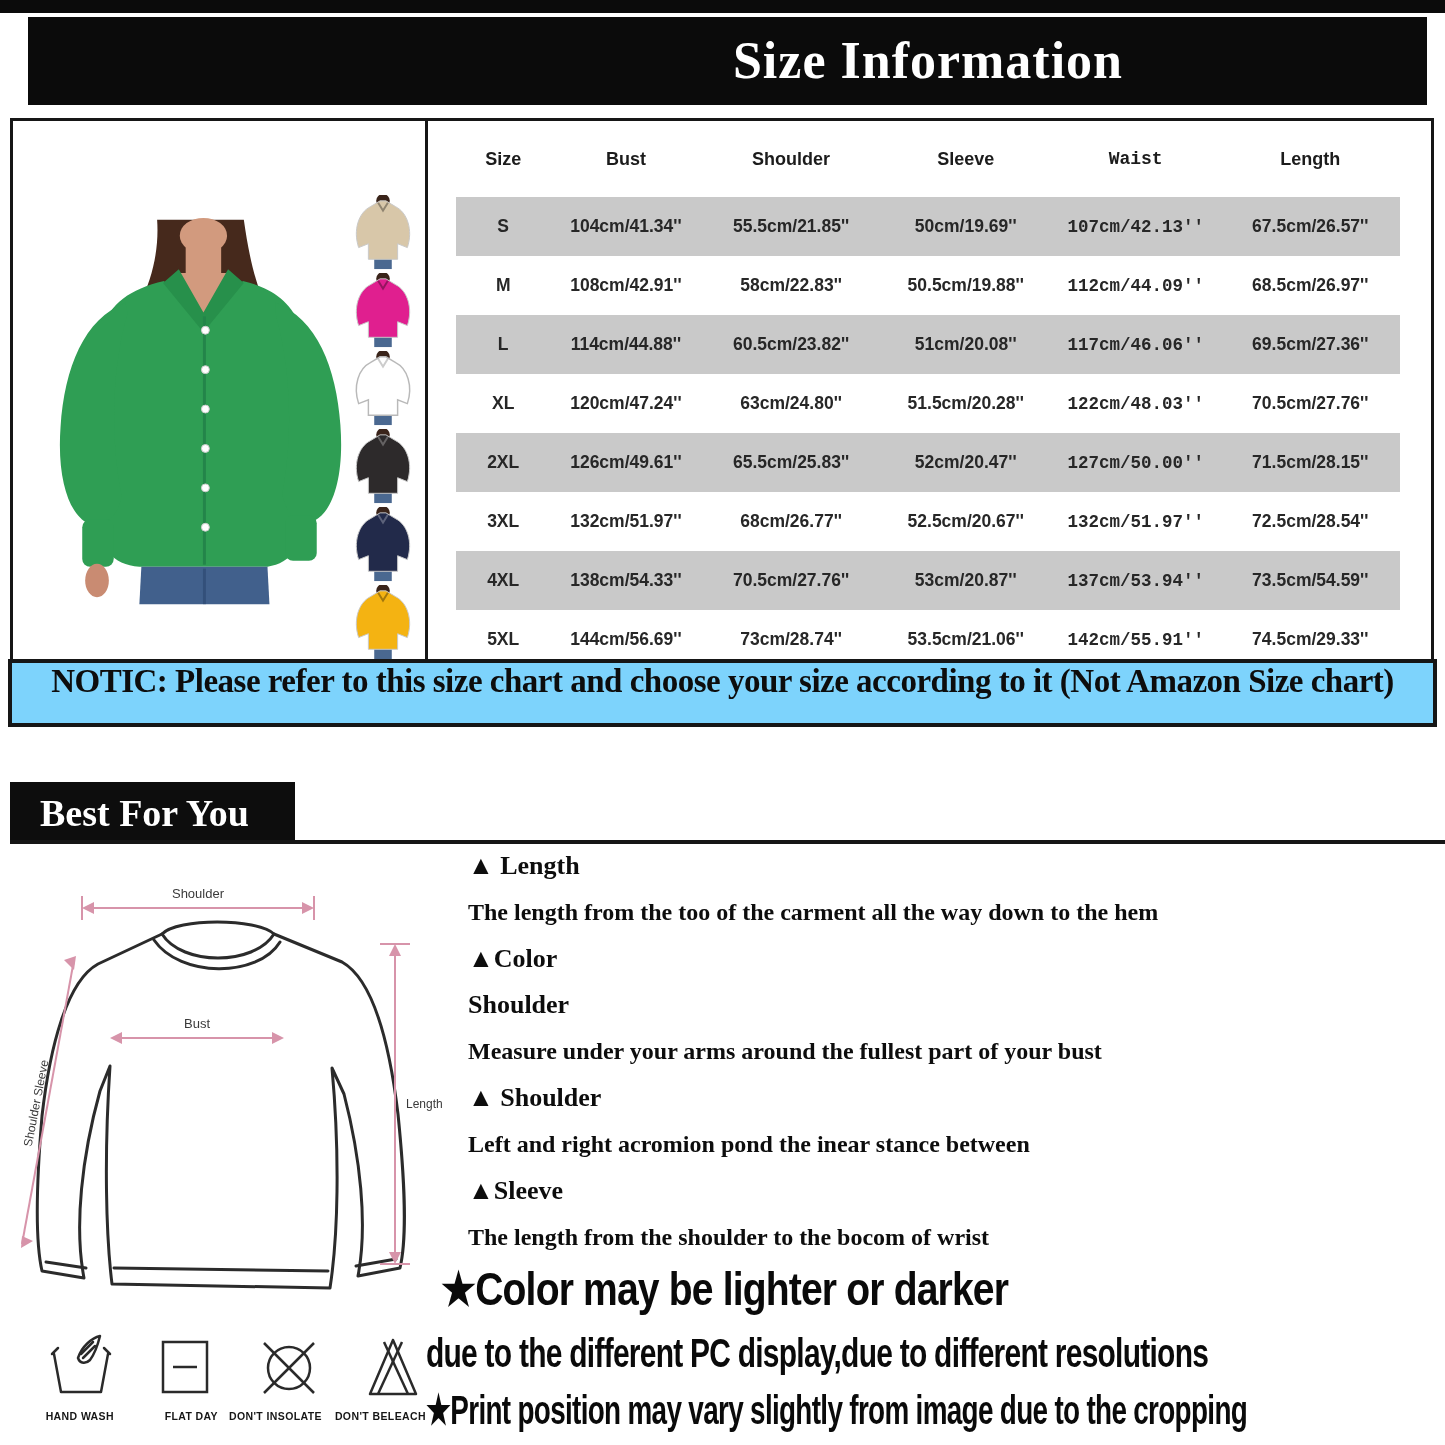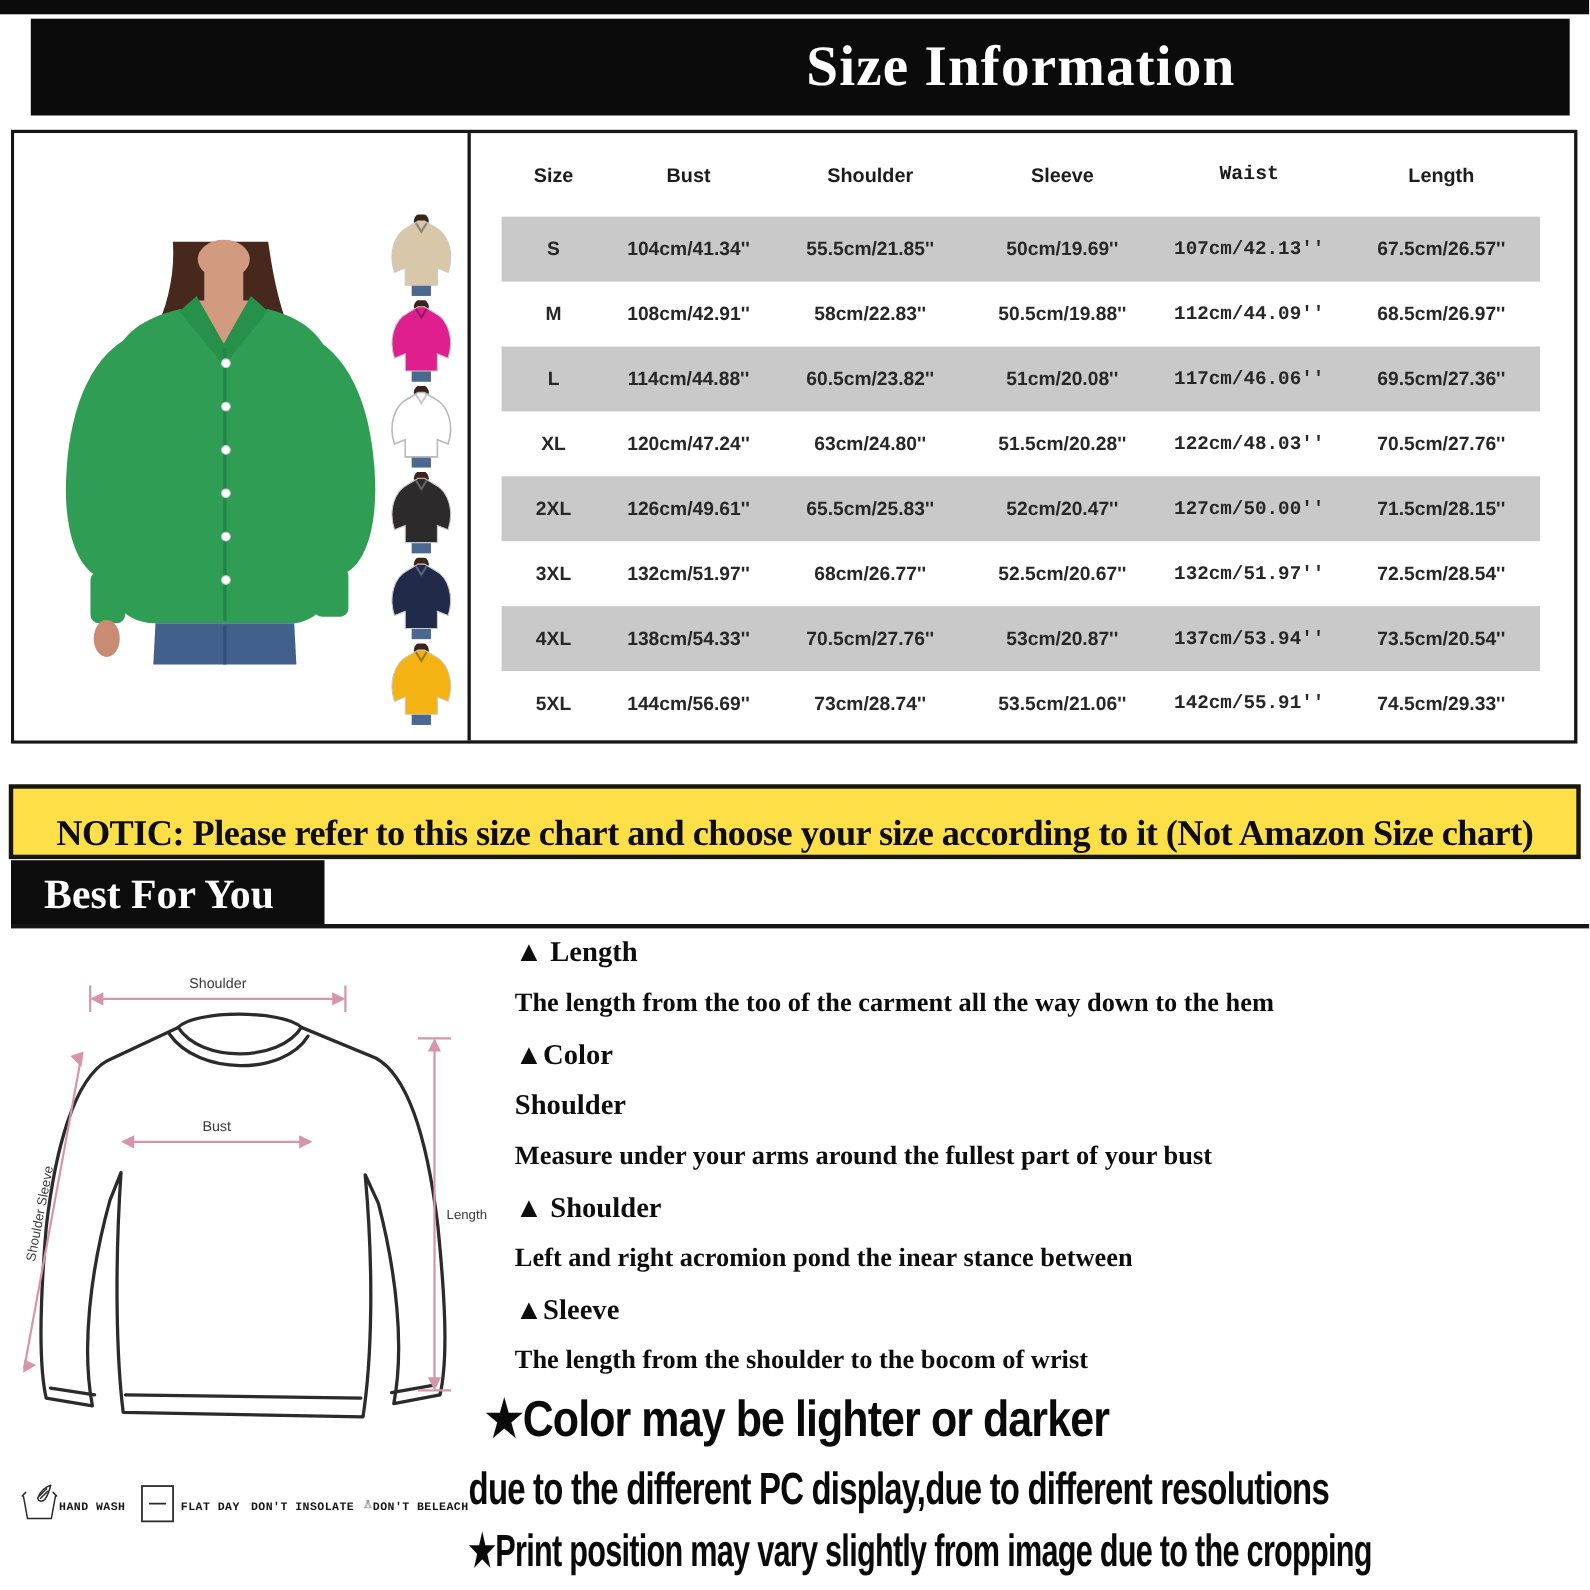--- a/index.html
+++ b/index.html
@@ -26,22 +26,22 @@
 
   
   .table-pane{position:absolute;left:415px;right:0;top:0;bottom:0;padding:0 31px 0 28px;}
   .thead{display:flex;height:76px;align-items:center;font-weight:bold;font-size:18px;color:#1c1c1c;}
   .trow{display:flex;height:59px;align-items:center;font-weight:bold;font-size:17.5px;color:#272727;}
   .trow.grey{background:#c9c9c9;}
   .tc{text-align:center;}
   .c0{width:10%;} .c1{width:16%;} .c2{width:19%;} .c3{width:18%;} .c4{width:18%;font-family:Liberation Mono, monospace;} .c5{width:19%;}
 
   
-  .notice-box{position:absolute;left:8px;top:713px;width:1421px;height:60px;
-    border:4px solid #161616;background:#fde047;display:flex;align-items:flex-end;justify-content:center;}
+  .notice-box{position:absolute;left:8px;top:659px;width:1421px;height:60px;
+    border:4px solid #161616;background:#7dd3fc;display:flex;align-items:flex-start;justify-content:center;}
   .notice-text{font-family:"Liberation Serif",serif;font-weight:bold;font-size:33px;
     letter-spacing:-0.5px;white-space:nowrap;color:#0d0d0d;}
 
   
   .bfy-badge{position:absolute;left:10px;top:782px;width:285px;height:61px;background:#0d0d0d;
     display:flex;align-items:center;}
   .bfy-label{color:#fff;font-family:"Liberation Serif",serif;font-weight:bold;font-size:38px;
     padding-left:30px;white-space:nowrap;}
   .bfy-line{position:absolute;left:10px;top:840px;width:1435px;height:4px;background:#161616;}
 
@@ -57,21 +57,21 @@
 
   
   .foot{position:absolute;white-space:nowrap;font-weight:bold;color:#0a0a0a;
     transform-origin:left center;letter-spacing:-1px;}
   .foot1{left:441px;top:1262px;font-size:46px;transform:scaleX(0.85);}
   .foot2{left:426px;top:1330px;font-size:41px;transform:scaleX(0.73);}
   .foot3{left:426px;top:1386px;font-size:41px;transform:scaleX(0.68);}
 
   
   .care-row{position:absolute;left:18px;top:1332px;width:408px;display:flex;justify-content:space-between;}
-  .care-item{display:flex;flex-direction:row;align-items:center;width:96px;font-family:Liberation Mono, monospace;}
+  .care-item{display:flex;flex-direction:column;align-items:flex-end;width:96px;}
   .care-item svg{display:block;}
   .care-label{margin-top:8px;font-size:10.5px;font-weight:bold;letter-spacing:0.4px;color:#161616;white-space:nowrap;}
 </style>
 </head>
 <body>
 
 <div id="stage">
 
   <div class="top-strip"></div>
   <div class="banner">
@@ -211,21 +211,21 @@
         <div class="tc c3">52.5cm/20.67''</div>
         <div class="tc c4">132cm/51.97''</div>
         <div class="tc c5">72.5cm/28.54''</div>
       </div>
       <div class="trow grey">
         <div class="tc c0">4XL</div>
         <div class="tc c1">138cm/54.33''</div>
         <div class="tc c2">70.5cm/27.76''</div>
         <div class="tc c3">53cm/20.87''</div>
         <div class="tc c4">137cm/53.94''</div>
-        <div class="tc c5">73.5cm/20.54''</div>
+        <div class="tc c5">73.5cm/54.59''</div>
       </div>
       <div class="trow">
         <div class="tc c0">5XL</div>
         <div class="tc c1">144cm/56.69''</div>
         <div class="tc c2">73cm/28.74''</div>
         <div class="tc c3">53.5cm/21.06''</div>
         <div class="tc c4">142cm/55.91''</div>
         <div class="tc c5">74.5cm/29.33''</div>
       </div>
     </div>

